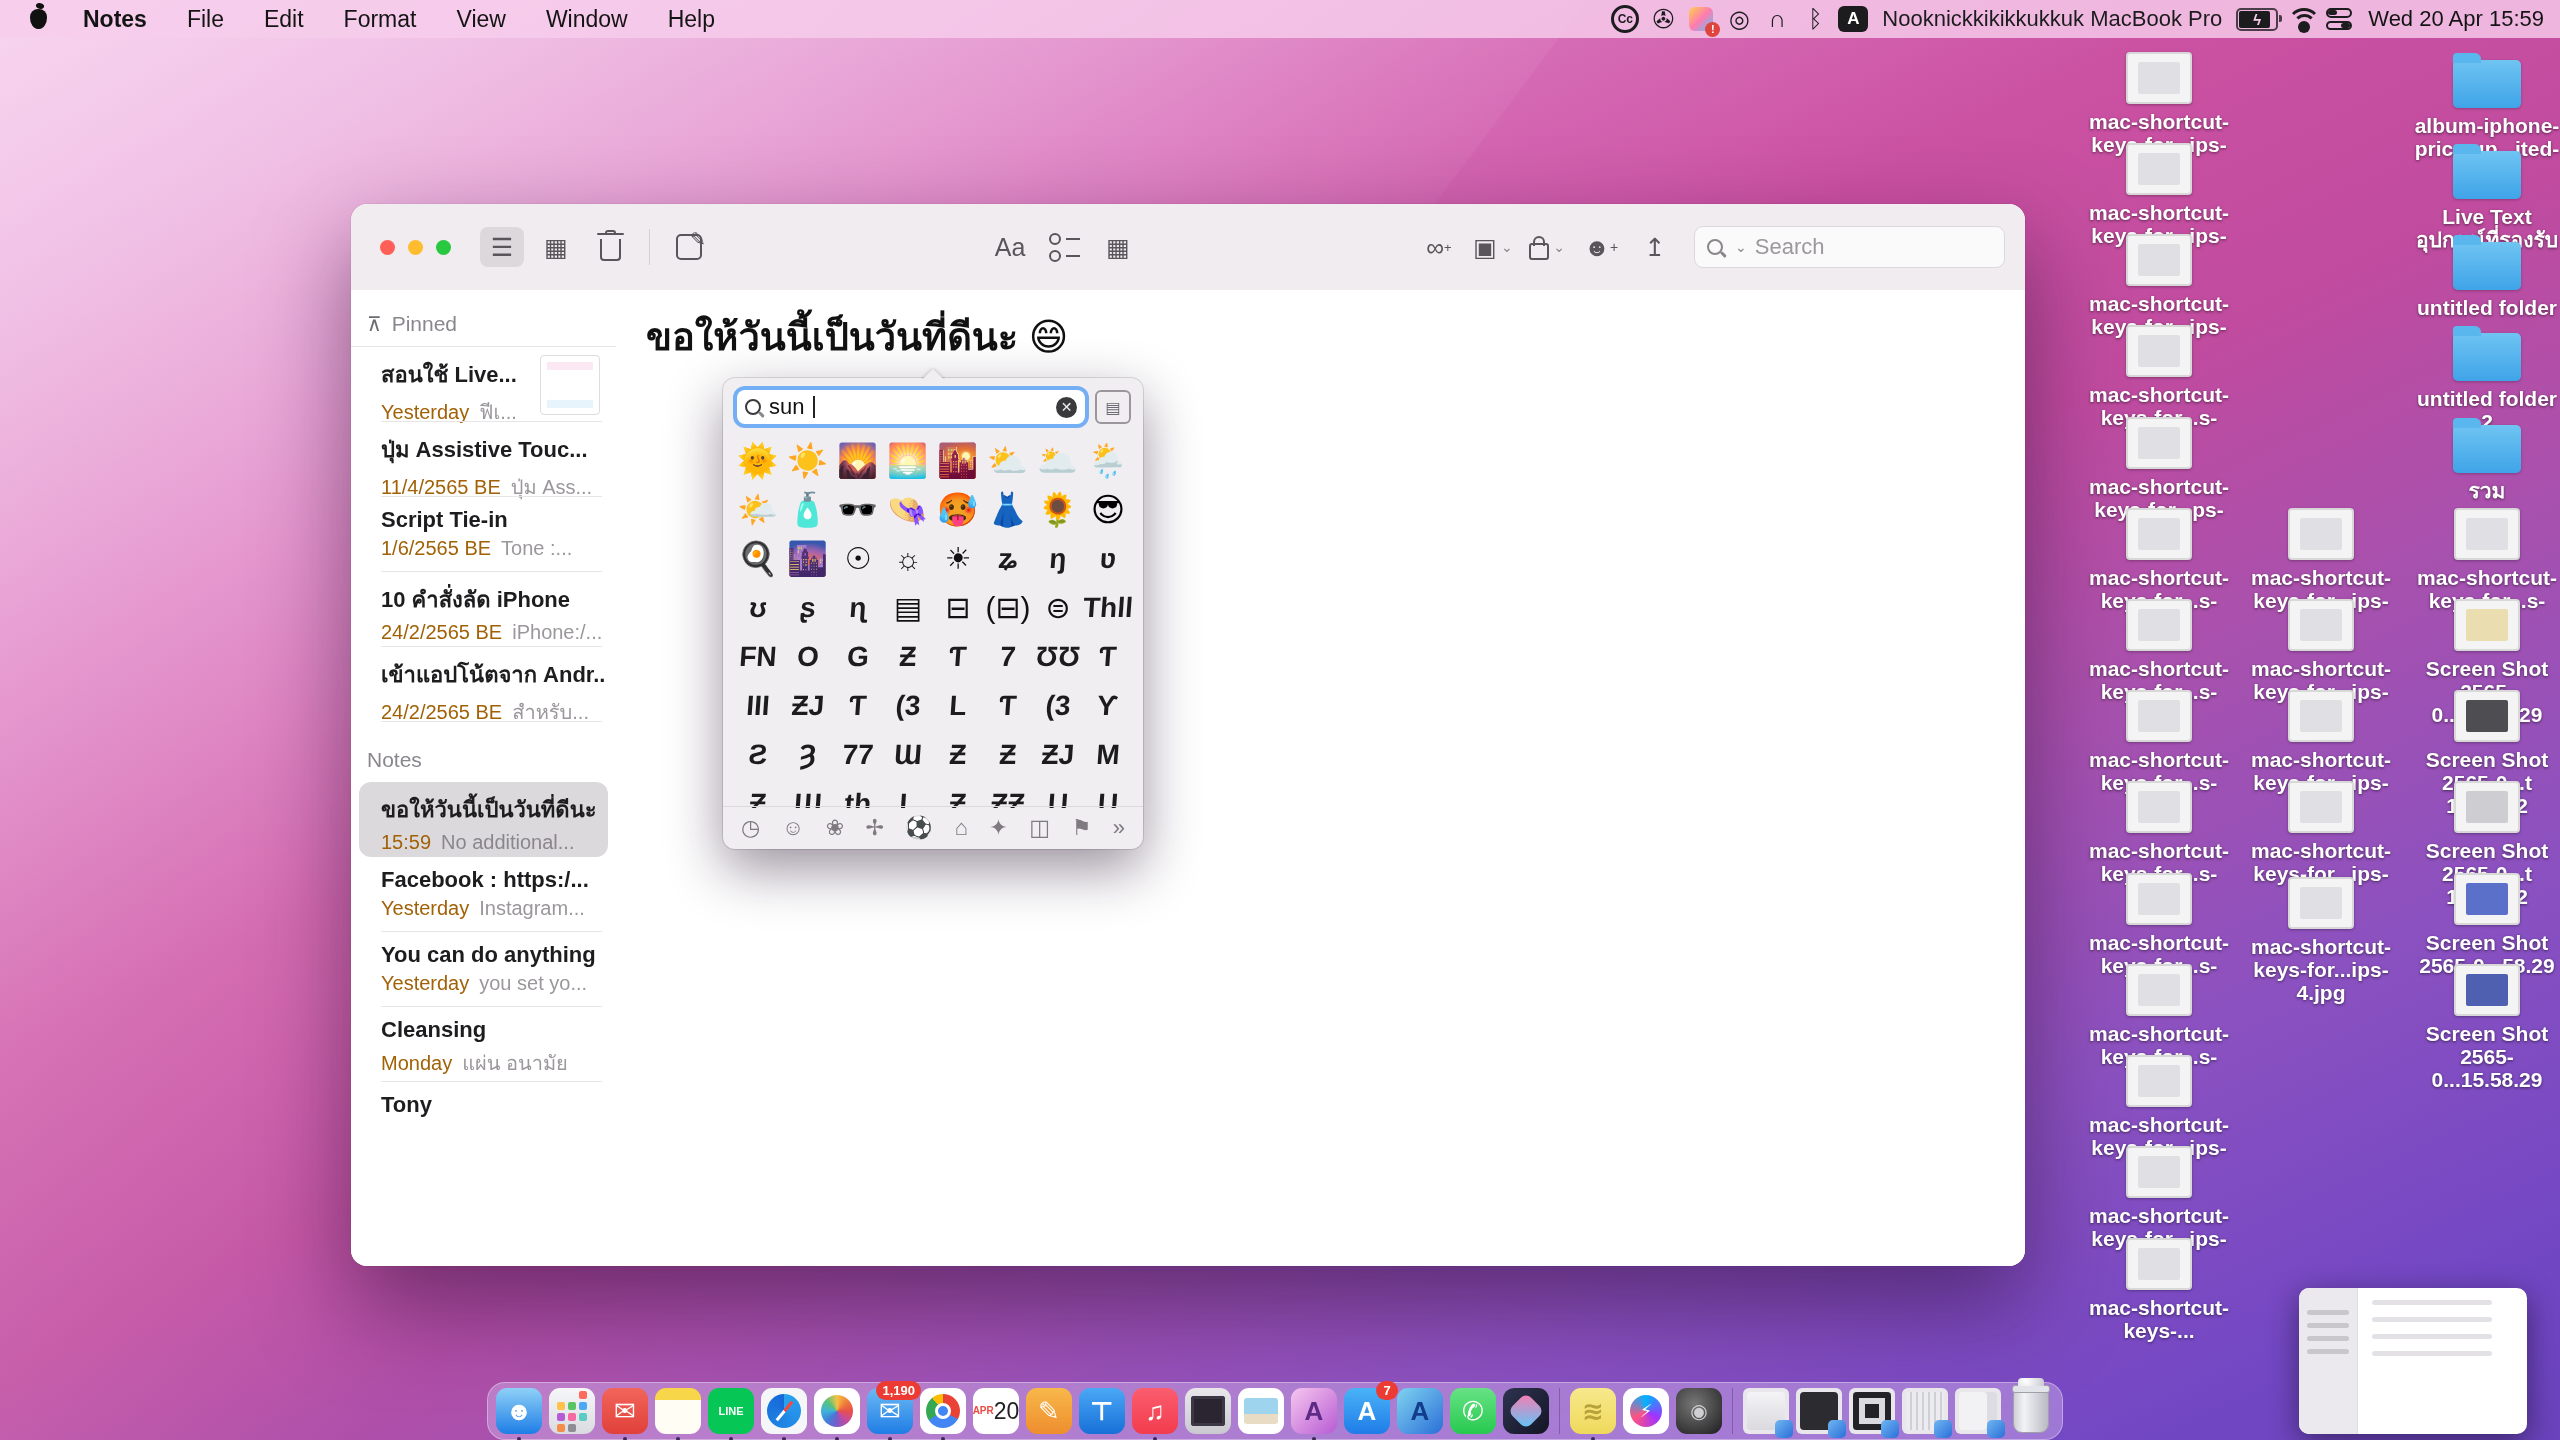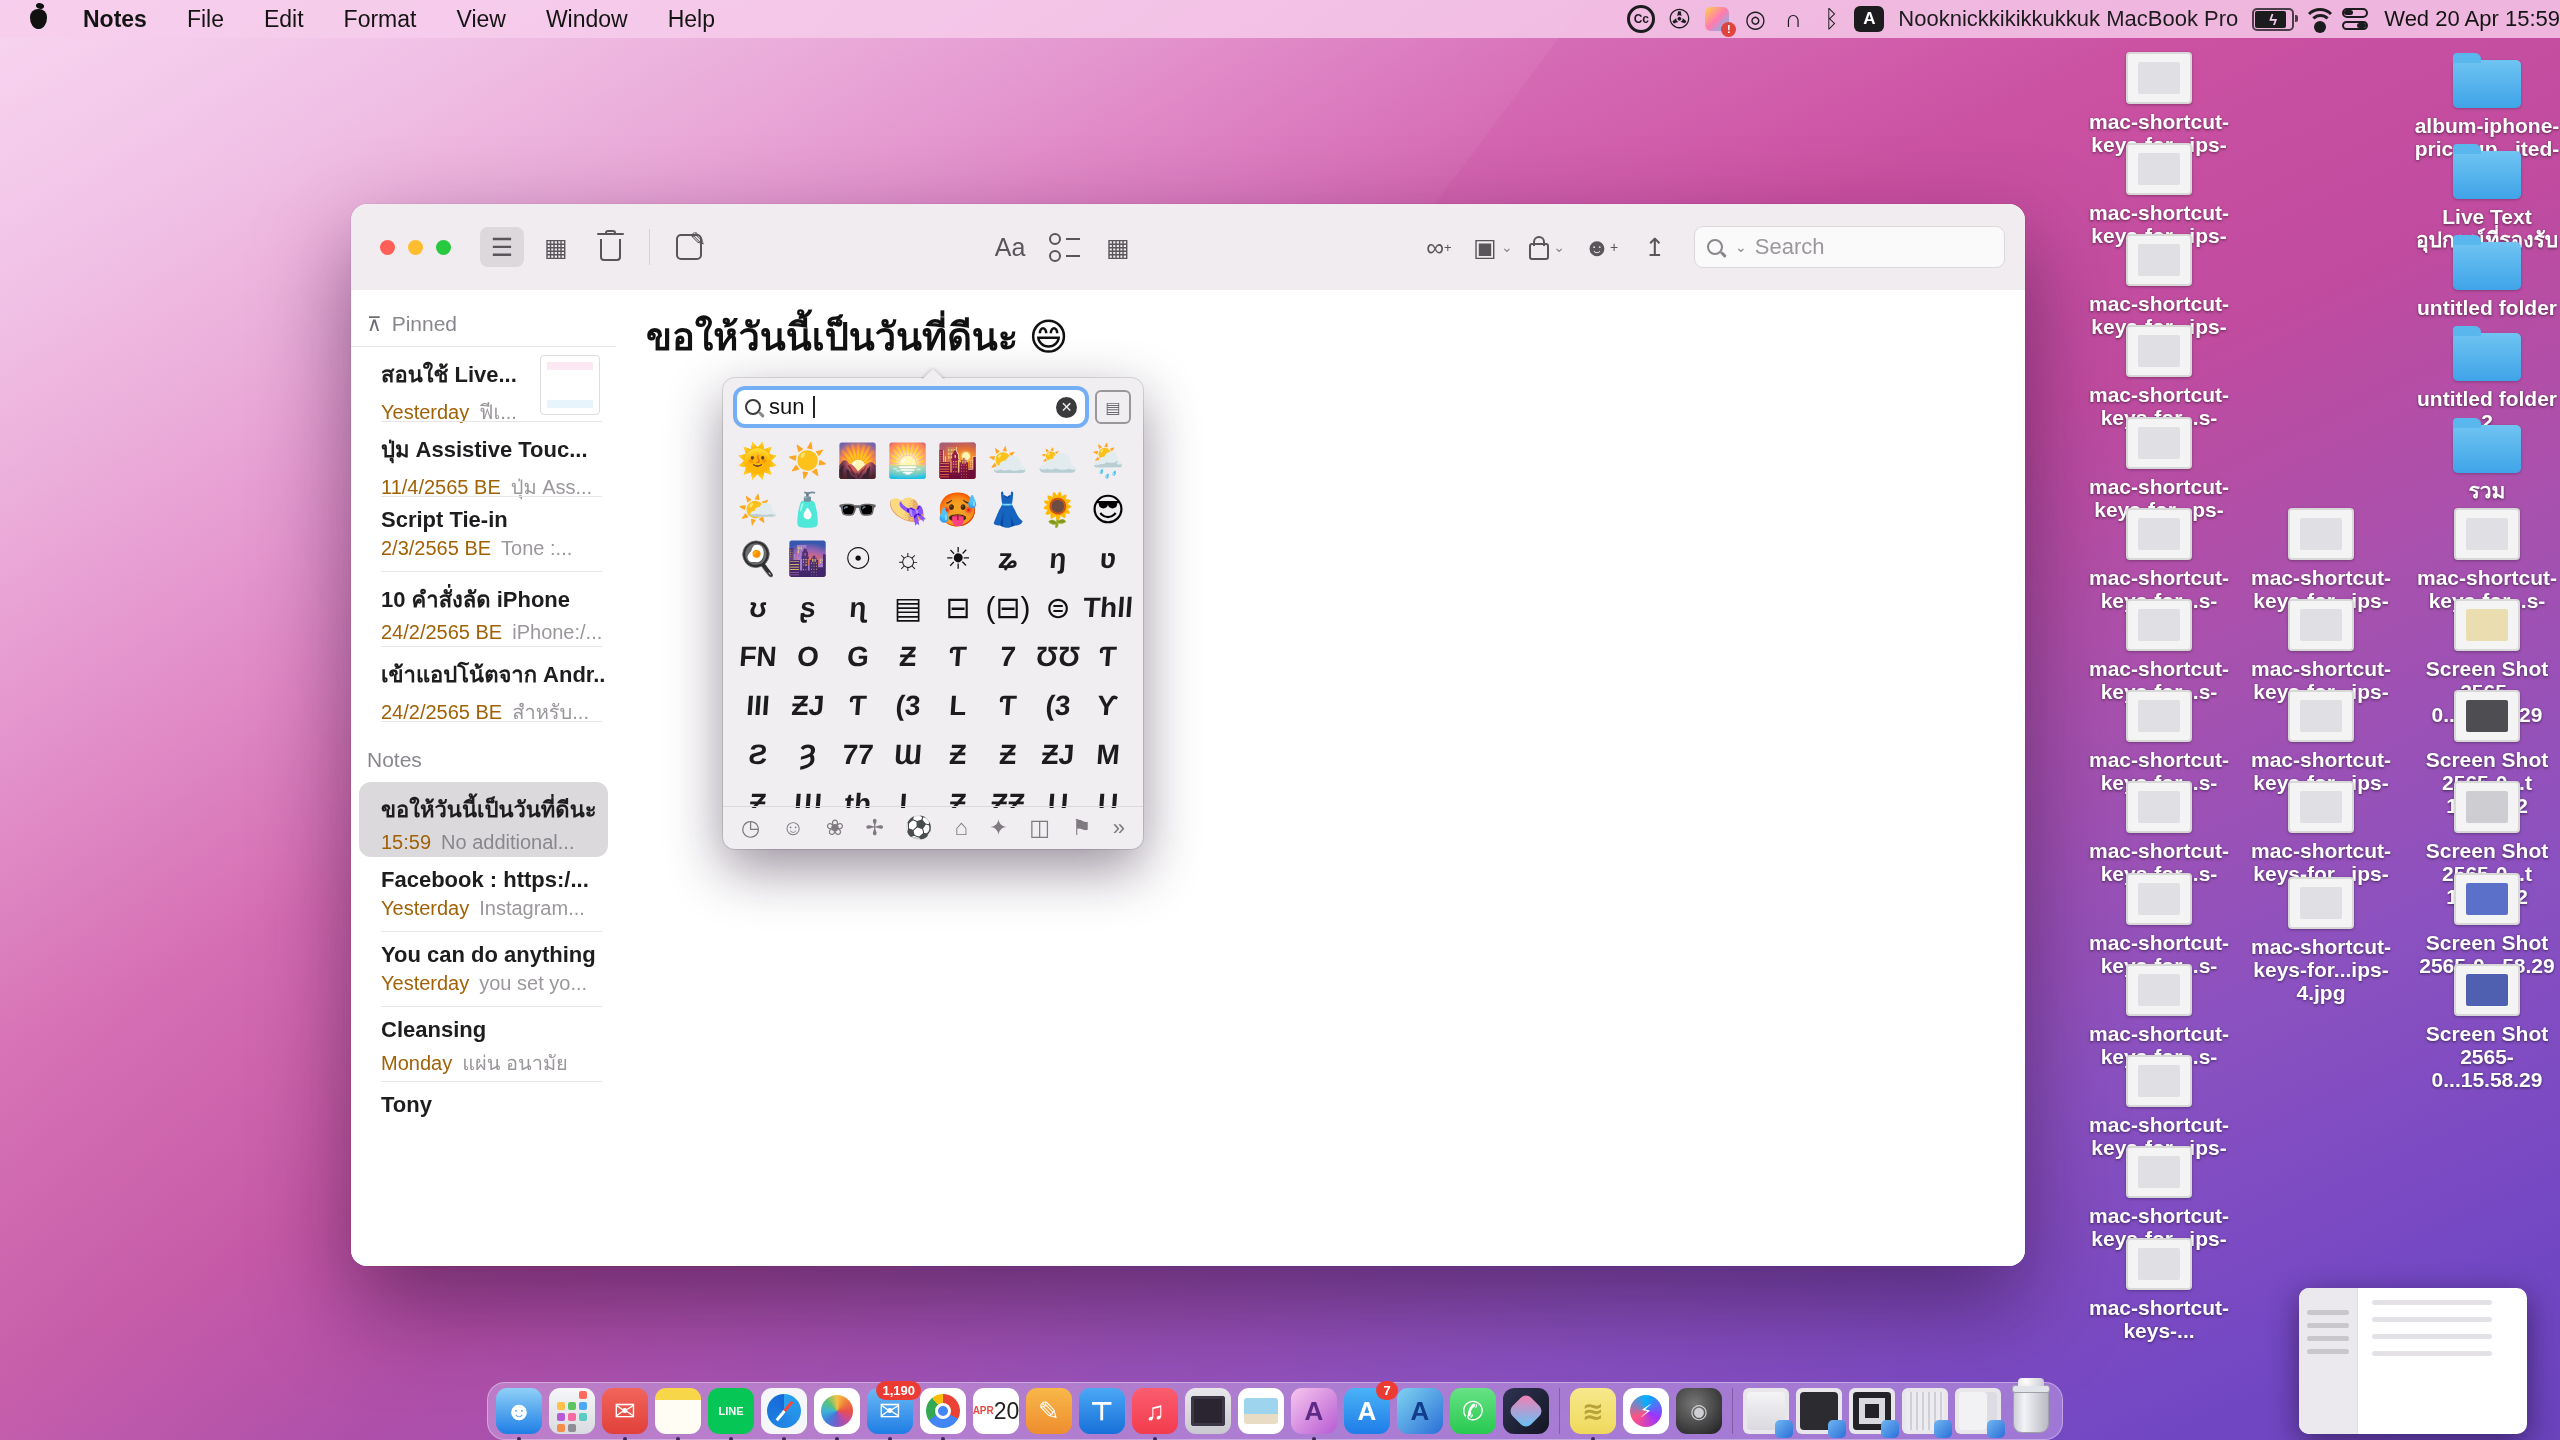--- a/index.html
+++ b/index.html
@@ -10,21 +10,21 @@
        background:linear-gradient(135deg,rgba(255,230,248,.55),rgba(255,255,255,0) 45%);
        clip-path:polygon(0 0,62% 0,20% 100%,0 100%);pointer-events:none}
   
   .menubar{position:absolute;left:0;top:0;right:0;height:38px;background:rgba(246,205,236,.82);
        display:flex;align-items:center;z-index:40;color:#141414;font-size:23px}
   .mb-left{display:flex;align-items:center;gap:4px;padding-left:20px}
   .mb-item{padding:0 18px;height:38px;display:flex;align-items:center;border-radius:6px}
   .mb-item.app{font-weight:bold}
   .apple{width:17px;height:20px;background:#111;border-radius:48% 48% 46% 46%/40% 40% 58% 58%;position:relative;margin:0 14px 0 10px}
   .apple::before{content:"";position:absolute;width:8px;height:6px;background:#111;border-radius:60% 40%;top:-6px;left:6px;transform:rotate(30deg)}
-  .mb-right{margin-left:auto;display:flex;align-items:center;gap:8px;font-size:22px}
+  .mb-right{margin-left:auto;display:flex;align-items:center;gap:8px;padding-right:16px;font-size:22px}
   .st{height:30px;min-width:30px;display:flex;align-items:center;justify-content:center;color:#1c1c1e}
   .cc-ring{width:22px;height:22px;border:3px solid #1c1c1e;border-radius:50%;display:flex;align-items:center;justify-content:center;font-size:12px;font-weight:bold}
   .sq-color{width:24px;height:24px;border-radius:6px;background:linear-gradient(135deg,#ffd24a,#ff7ab0 50%,#5ac8fa);position:relative}
   .sq-color i{position:absolute;right:-7px;bottom:-6px;width:15px;height:15px;background:#e0443e;border-radius:50%;color:#fff;font-style:normal;font-size:11px;line-height:15px;text-align:center;font-weight:bold}
   .input-a{width:26px;height:26px;background:#1c1c1e;color:#fff;border-radius:6px;font-size:17px;font-weight:bold;display:flex;align-items:center;justify-content:center}
   .devname{color:#1c1c1e;margin:0 6px;white-space:nowrap}
   .batt{width:38px;height:19px;border:2px solid rgba(20,20,20,.75);border-radius:5px;position:relative;display:flex;align-items:center;justify-content:center}
   .batt::after{content:"";position:absolute;right:-6px;top:5px;width:3px;height:7px;background:rgba(20,20,20,.75);border-radius:0 2px 2px 0}
   .batt b{position:absolute;left:1px;top:1px;bottom:1px;width:80%;background:#1c1c1e;border-radius:2px}
   .batt s{position:relative;color:#f6cdec;font-size:15px;text-decoration:none;z-index:1;font-weight:bold}
@@ -432,21 +432,21 @@
         </div>
 
         <div class="srow">
           <div class="t">ปุ่ม Assistive Touc...</div>
           <div class="m"><span class="d">11/4/2565 BE</span><span class="p">ปุ่ม Ass...</span></div>
 
         </div>
 
         <div class="srow">
           <div class="t">Script Tie-in</div>
-          <div class="m"><span class="d">2/3/2565 BE</span><span class="p">Tone :...</span></div>
+          <div class="m"><span class="d">1/6/2565 BE</span><span class="p">Tone :...</span></div>
 
         </div>
 
         <div class="srow">
           <div class="t">10 คำสั่งลัด iPhone</div>
           <div class="m"><span class="d">24/2/2565 BE</span><span class="p">iPhone:/...</span></div>
 
         </div>
 
         <div class="srow">

